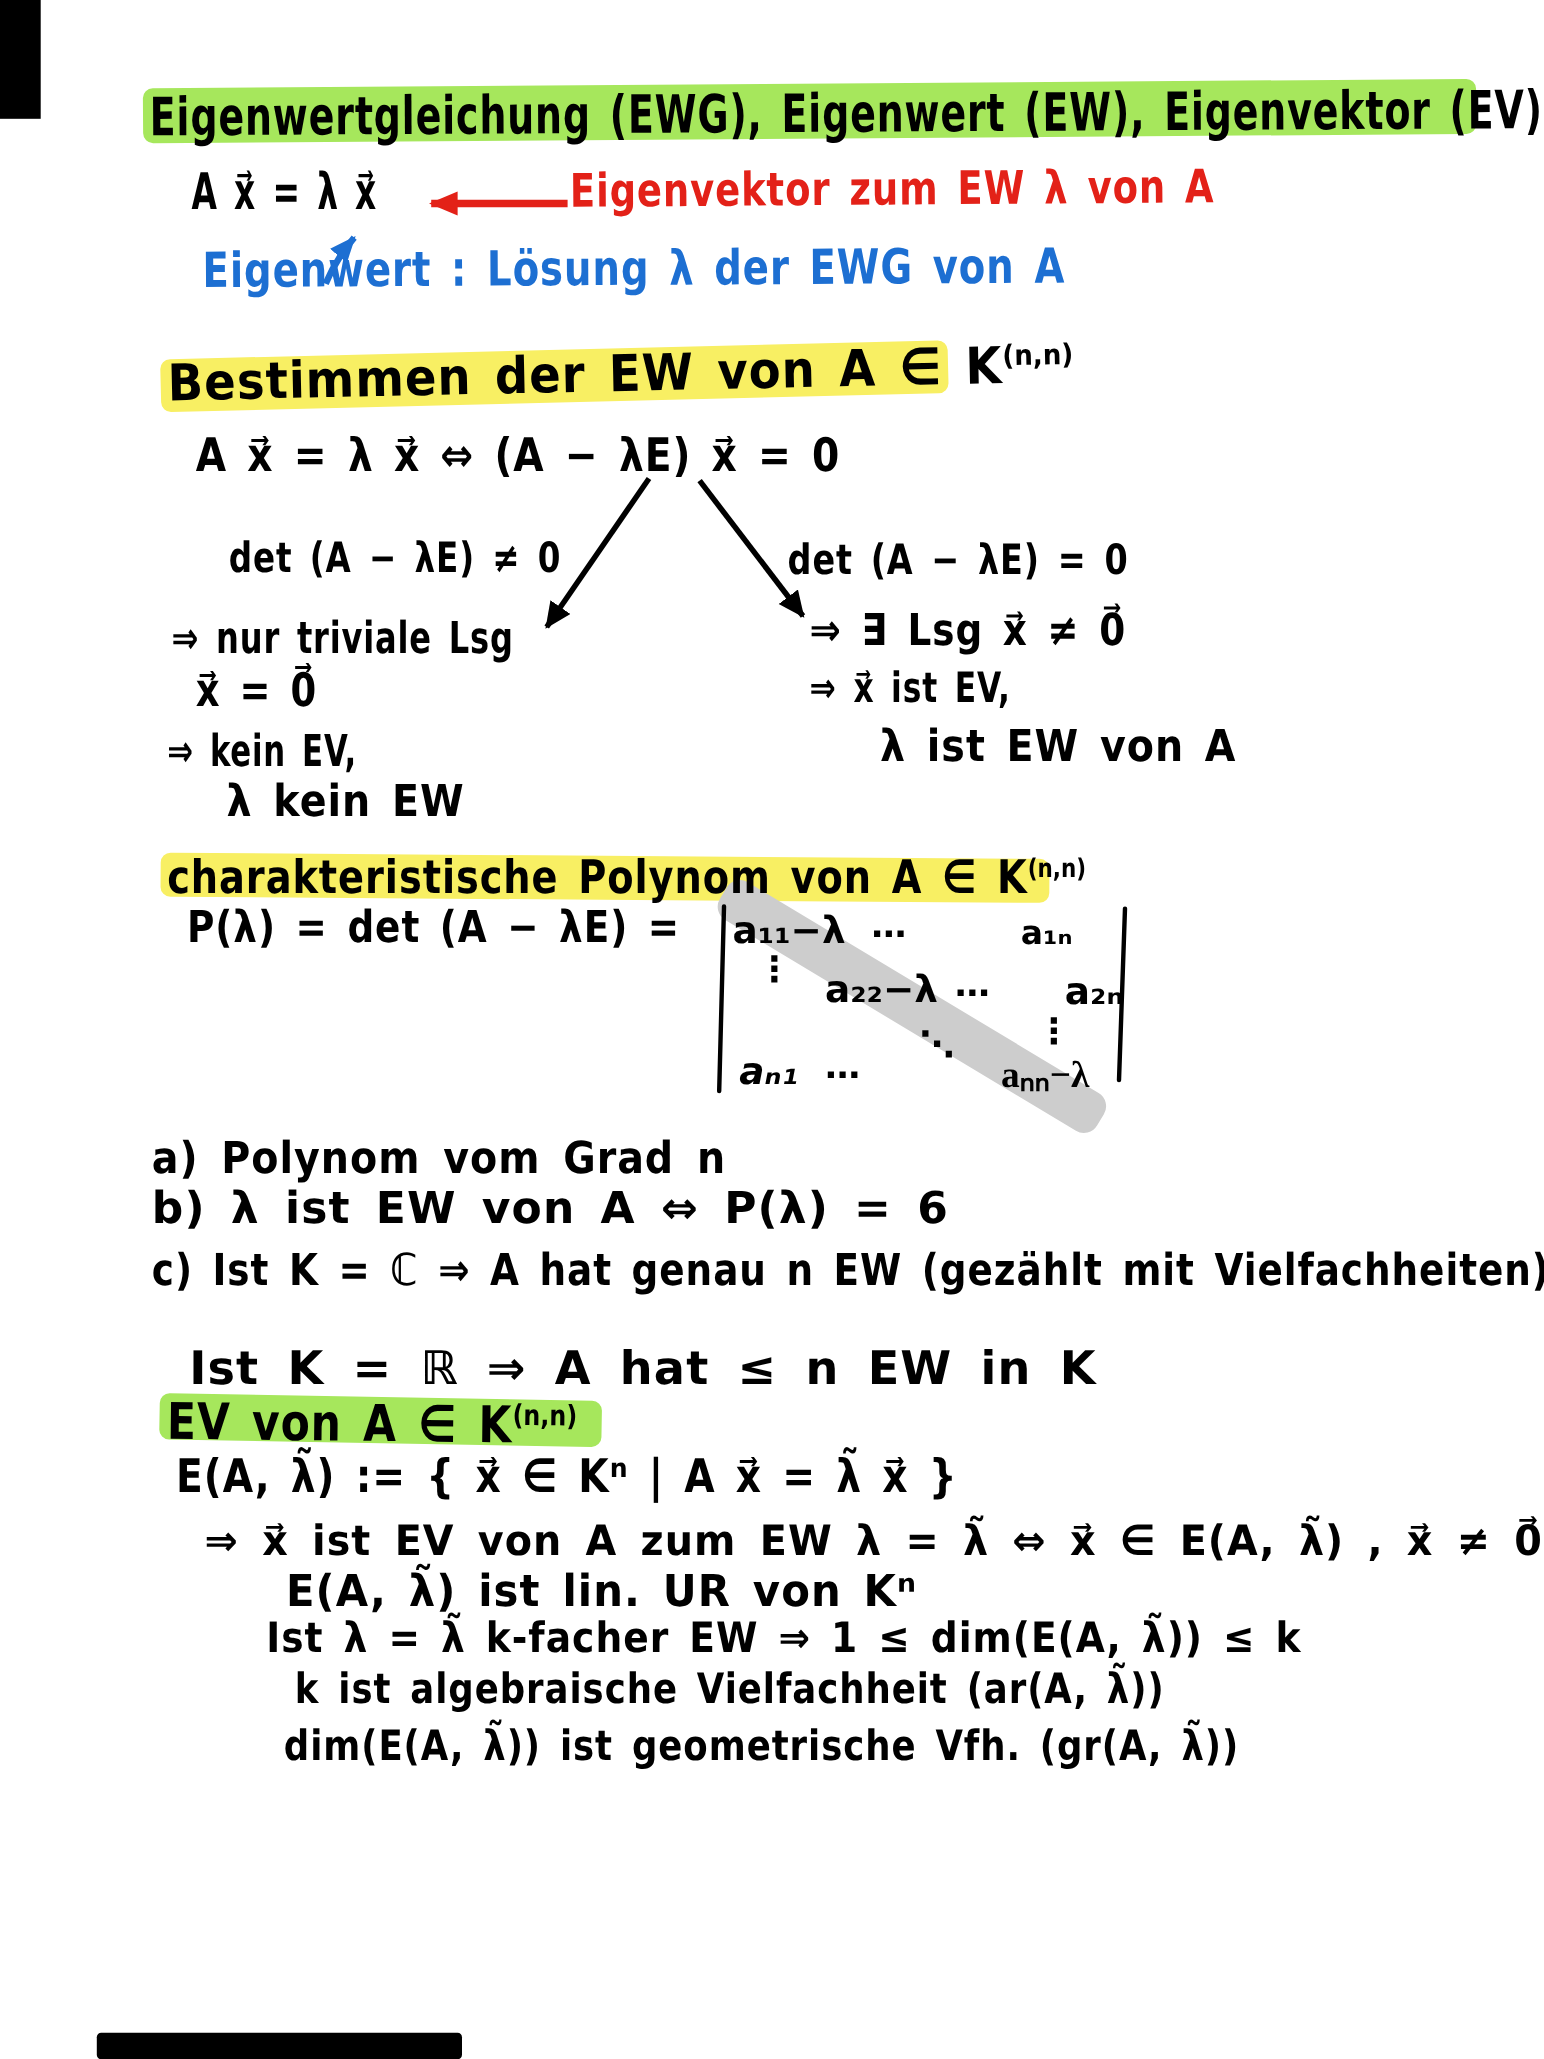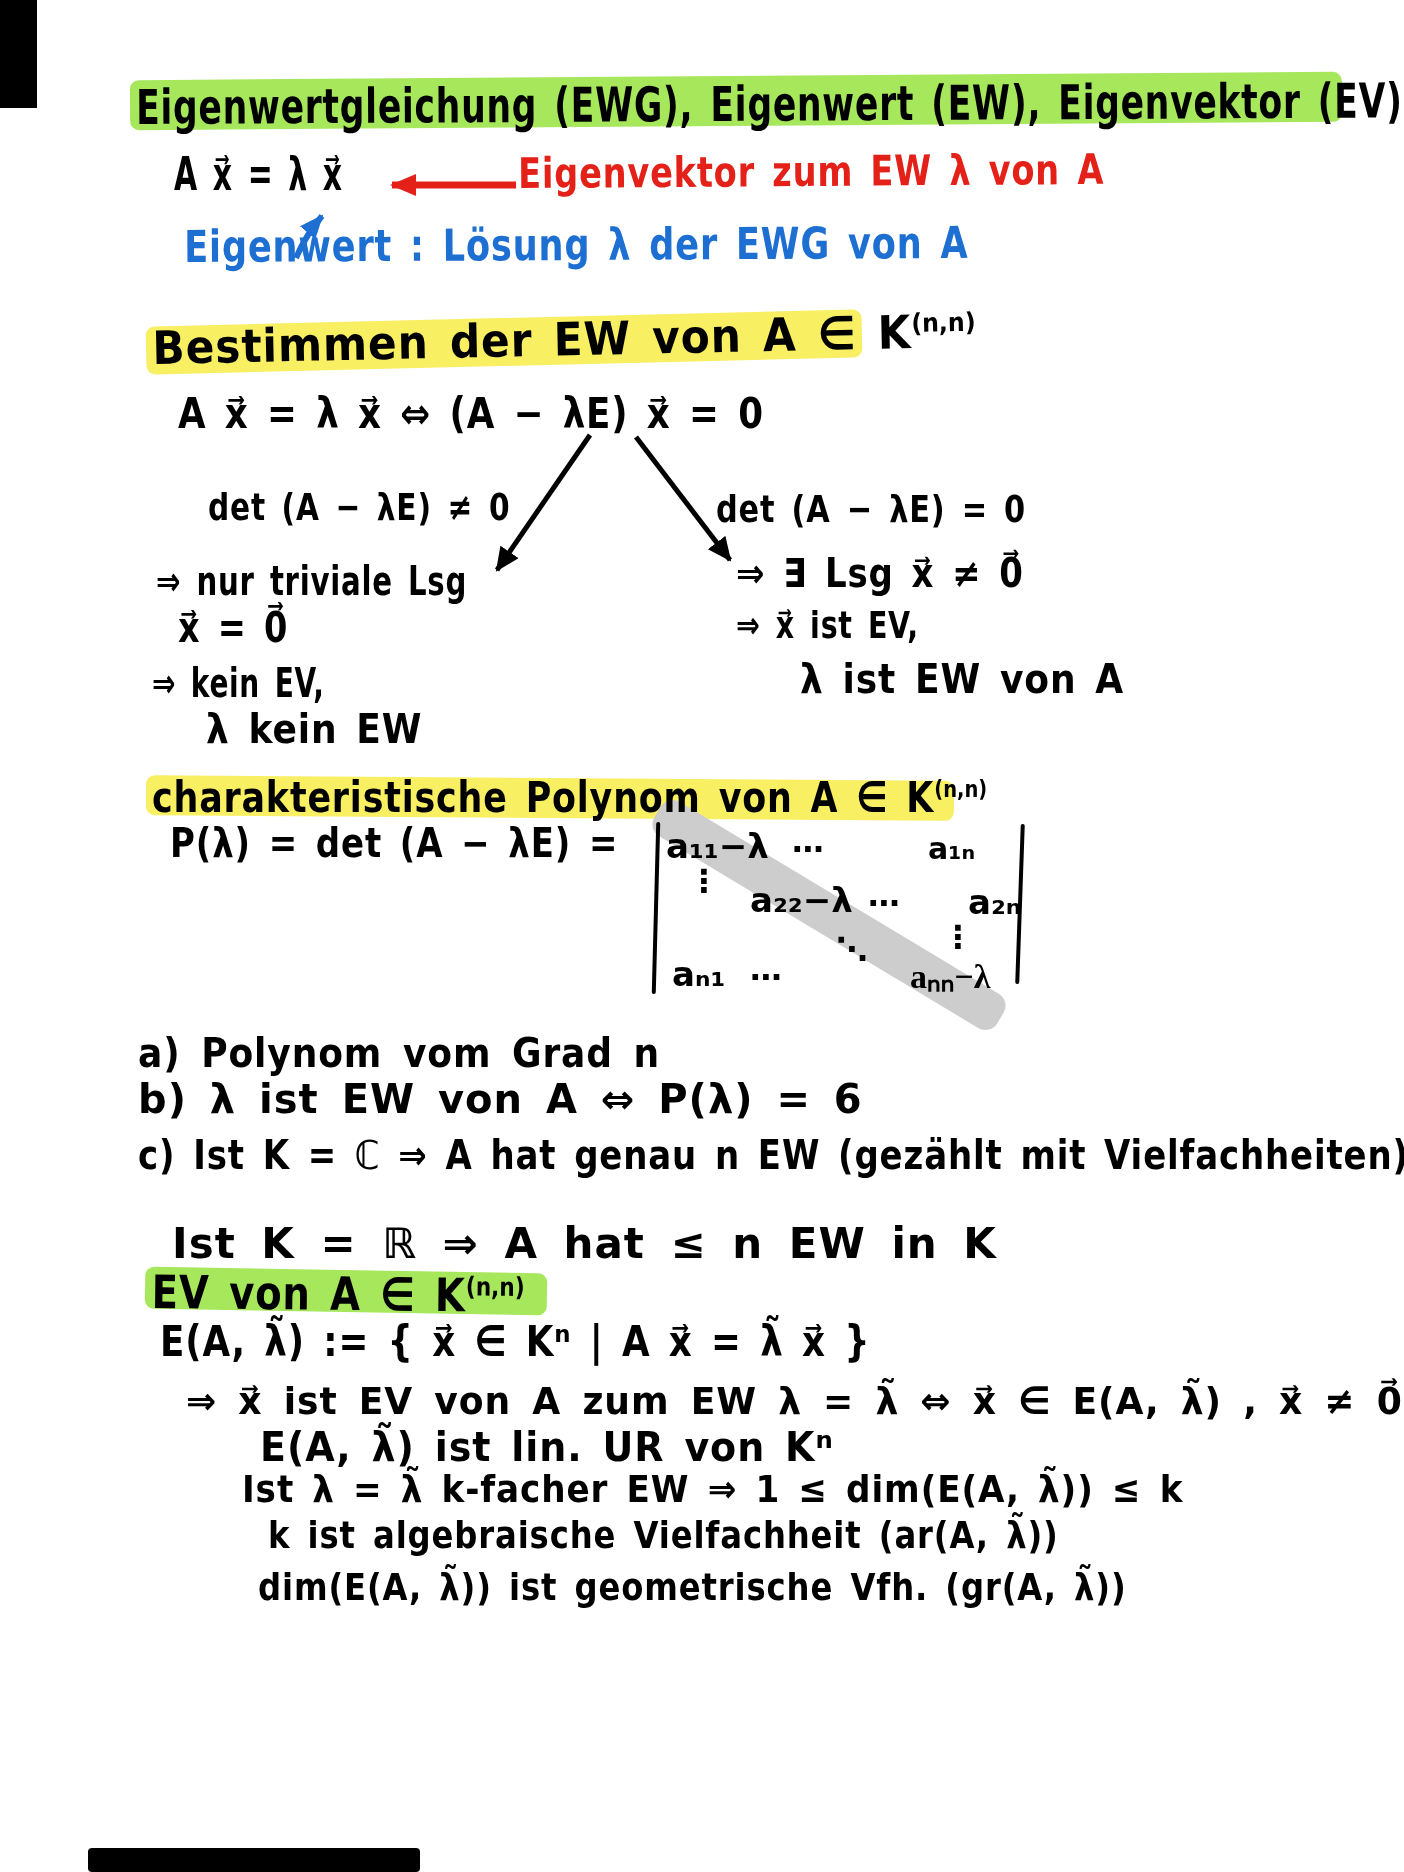--- a/index.html
+++ b/index.html
@@ -95,21 +95,21 @@
   <div class="bar" style="left:1018px;top:824px;height:160px;transform:rotate(2deg);"></div>
 
   <div class="matrix-cell" style="left:666px;top:826px;font-size:34px;">a₁₁−λ</div>
   <div class="matrix-cell" style="left:792px;top:830px;font-size:32px;">⋯</div>
   <div class="matrix-cell" style="left:928px;top:831px;font-size:30px;">a₁ₙ</div>
   <div class="matrix-cell" style="left:688px;top:862px;font-size:32px;">⋮</div>
   <div class="matrix-cell" style="left:750px;top:880px;font-size:34px;">a₂₂−λ</div>
   <div class="matrix-cell" style="left:868px;top:884px;font-size:32px;">⋯</div>
   <div class="matrix-cell" style="left:928px;top:882px;font-size:34px;margin-left:40px;">a₂ₙ</div>
   <div class="matrix-cell" style="left:942px;top:918px;font-size:32px;">⋮</div>
-  <div class="matrix-cell" style="left:672px;top:954px;font-size:34px;">aₙ₁</div>
+  <div class="matrix-cell" style="left:672px;top:954px;font-size:34px;font-style:italic;">aₙ₁</div>
   <div class="matrix-cell" style="left:750px;top:958px;font-size:32px;">⋯</div>
   <div class="matrix-cell" style="left:836px;top:930px;font-size:32px;">⋱</div>
   <div class="matrix-cell" style="left:910px;top:952px;font-size:34px;font-family:Liberation Serif, serif;">aₙₙ−λ</div>
 
   <div class="line" style="left:138px;top:1032px;font-size:40px;transform:scaleX(.9);word-spacing:8px;">a) Polynom vom Grad n</div>
   <div class="line" style="left:138px;top:1078px;font-size:40px;transform:scaleX(1.0);word-spacing:8px;">b) λ ist EW von A ⇔ P(λ) = 6</div>
   <div class="line" style="left:138px;top:1134px;font-size:40px;transform:scaleX(.85);">c) Ist K = ℂ ⇒ A hat genau n EW (gezählt mit Vielfachheiten)</div>
   <div class="line" style="left:172px;top:1190px;font-size:42px;transform:scaleX(1.0);word-spacing:10px;margin-top:32px;">Ist K = ℝ ⇒ A hat ≤ n EW in K</div>
 
   <div class="hl" style="left:145px;top:1270px;width:402px;height:42px;background:#a6e75c;transform:rotate(1deg);"></div>

